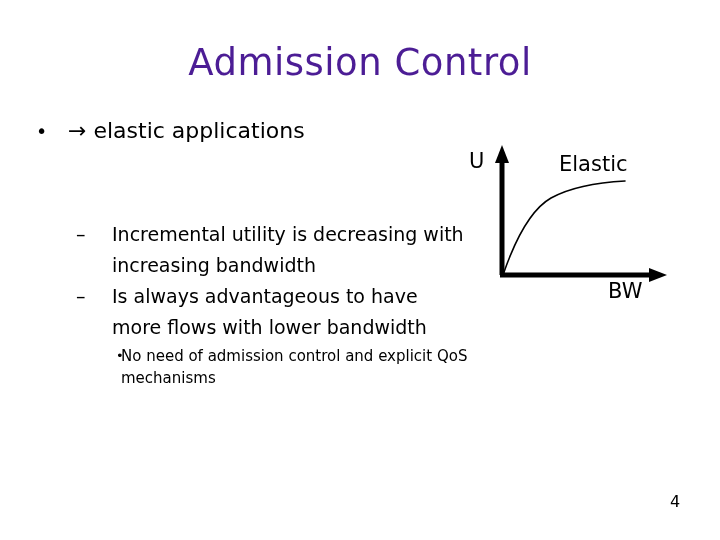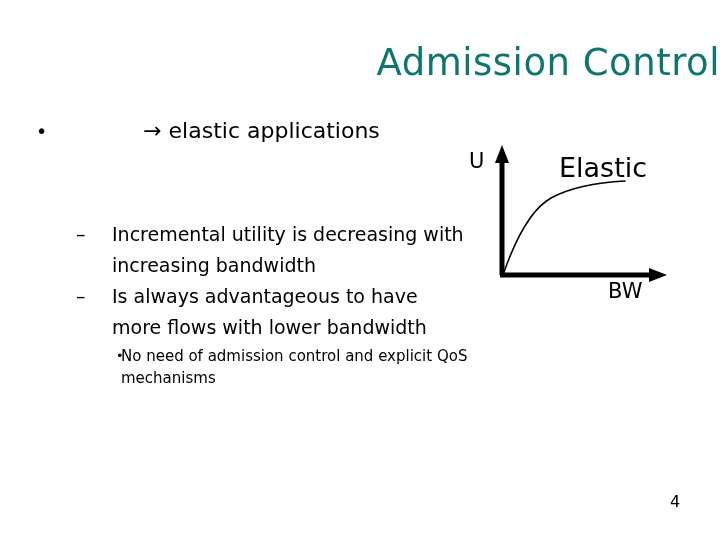--- a/index.html
+++ b/index.html
@@ -18,26 +18,26 @@
     background: #ffffff;
     overflow: hidden;
   }
 
   
   #slide-title {
     position: absolute;
     left: 0;
     top: 44px;
     width: 720px;
-    text-align: right;
+    text-align: center;
     font-family: "DejaVu Sans", sans-serif;
     font-size: 37px;
     font-weight: 400;
     letter-spacing: 0.5px;
-    color: #0f766e;
+    color: #4c1d95;
     line-height: 1.05;
     white-space: nowrap;
   }
 
   
   #body-content {
     position: absolute;
     left: 0;
     top: 0;
     width: 470px;
@@ -58,22 +58,21 @@
     top: 0px;
     font-size: 19px;
     line-height: 30px;
   }
   .lvl1 .l1text {
     display: block;
     margin-left: 32px;
   }
   .lvl1 .l1line2 {
     display: block;
-    margin-left: 21px;
-    text-align: center;
+    margin-left: 32px;
   }
 
   .lvl2 {
     position: absolute;
     left: 72px;
     width: 400px;
     font-size: 19px;
     color: #000000;
     line-height: 31px;
   }
@@ -122,21 +121,21 @@
   }
   .axis-label {
     position: absolute;
     font-size: 21px;
     color: #000000;
     line-height: 1;
     white-space: nowrap;
   }
   #label-u   { left: 14px;  top: 11px; }
   #label-bw  { left: 153px; top: 141px; }
-  #label-elastic { left: 104px; top: 14px; font-size: 27px; }
+  #label-elastic { left: 104px; top: 14px; font-size: 21px; }
 
   
   #page-number {
     position: absolute;
     left: 660px;
     top: 492px;
     width: 30px;
     text-align: center;
     font-size: 16px;
     color: #000000;

